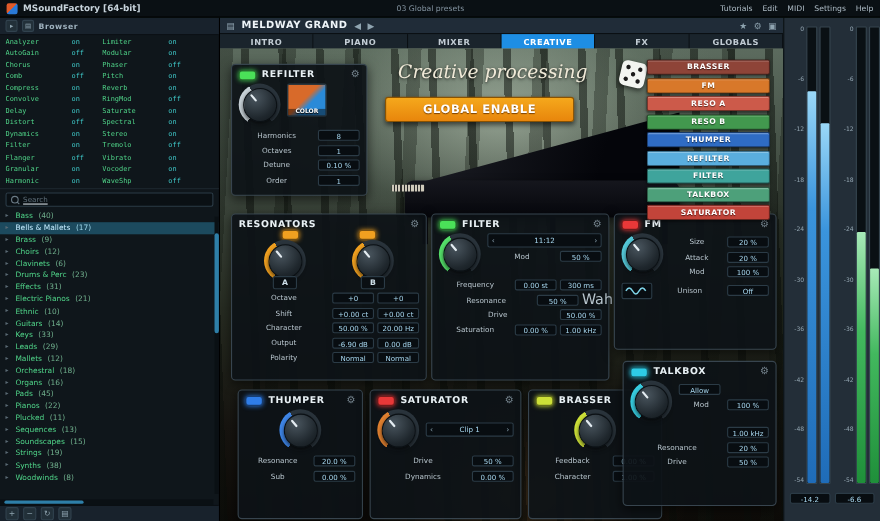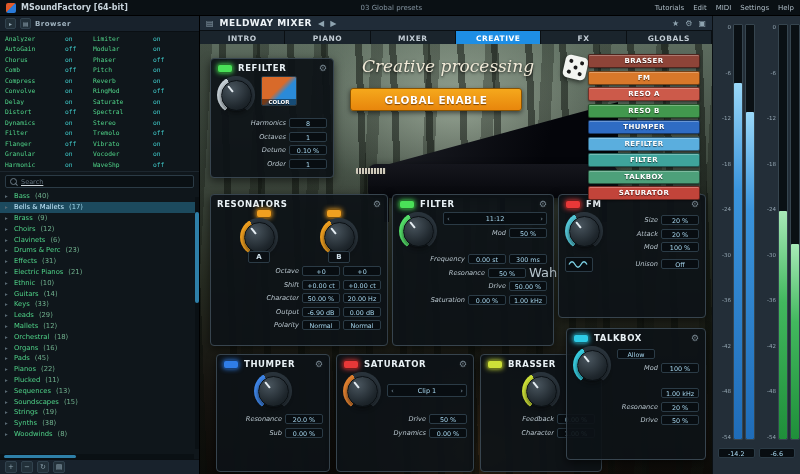--- a/index.html
+++ b/index.html
@@ -67,21 +67,21 @@
   .dice::after{content:"";position:absolute;width:4px;height:4px;border-radius:50%;background:#1a1a1a;left:4px;top:4px;box-shadow:11px 0 0 #1a1a1a,5.5px 5.5px 0 #1a1a1a,0 11px 0 #1a1a1a,11px 11px 0 #1a1a1a;}
   .toggles{position:absolute;left:388px;top:10px;width:112px;z-index:3;}
   .toggle{height:12px;margin-bottom:2.5px;border-radius:2px;display:flex;align-items:center;justify-content:center;font-size:7px;font-weight:bold;color:#fff;text-shadow:0 1px 1px rgba(0,0,0,.55);border:1px solid rgba(0,0,0,.45);box-shadow:0 1px 2px rgba(0,0,0,.4), inset 0 1px 0 rgba(255,255,255,.28);letter-spacing:.4px;}
   
   .panel{position:absolute;background:rgba(13,18,23,.93);border:1px solid #37444e;border-radius:4px;box-shadow:0 3px 10px rgba(0,0,0,.55);z-index:2;box-sizing:border-box;}
   .phead{display:flex;align-items:center;gap:5px;padding:4px 6px 2px;}
   .led{width:14px;height:7px;border-radius:3px;background:var(--c,#4ae058);box-shadow:0 0 5px var(--c,#4ae058);border:1px solid rgba(0,0,0,.5);flex:none;}
   .ptitle{font-size:8.5px;font-weight:bold;color:#e9f1f5;letter-spacing:.6px;flex:1;}
   .gear{color:#76858f;font-size:9px;}
   .prow{display:flex;align-items:center;gap:3px;margin:2.5px 6px;height:11px;}
-  .plabel{font-size:6.6px;color:#b7c4cc;flex:1;text-align:right;overflow:hidden;white-space:nowrap;font-style:italic;}
+  .plabel{font-size:6.6px;color:#b7c4cc;flex:1;text-align:center;overflow:hidden;white-space:nowrap;}
   .vbox{background:#080d11;border:1px solid #2b3b46;border-radius:2px;color:#a8d8f0;font-size:6.4px;padding:0 2px;min-width:38px;text-align:center;height:10px;line-height:10px;box-sizing:border-box;}
   .vbox:empty{display:none;}
   .dd{display:flex;align-items:center;background:#080d11;border:1px solid #2b3b46;border-radius:2px;height:11px;font-size:6.5px;color:#a8d8f0;padding:0 3px;gap:3px;flex:1;}
   .dd .arr{color:#7e93a0;font-size:7px;}
   .dd .ddv{flex:1;text-align:center;}
   .ring{width:38px;height:38px;border-radius:50%;background:conic-gradient(from 215deg, var(--acc,#55c8d8) 0deg 115deg, #2a343c 115deg 290deg, #19212741 290deg 360deg);display:flex;align-items:center;justify-content:center;flex:none;}
   .knob{width:29px;height:29px;border-radius:50%;background:radial-gradient(circle at 35% 28%,#49555e,#1f272d 65%,#11171b);border:1px solid #0b1014;position:relative;box-shadow:0 2px 4px rgba(0,0,0,.6);}
   .knob::after{content:"";position:absolute;left:50%;top:2px;width:2px;height:8px;margin-left:-1px;background:#e4ecf1;border-radius:1px;transform-origin:1px 12.5px;transform:rotate(-40deg);}
   .pbody-flex{display:flex;align-items:flex-start;gap:6px;padding:1px 6px;}
   .pcol{flex:1;}
@@ -326,21 +326,21 @@
         <span class="ficon">+</span>
         <span class="ficon">−</span>
         <span class="ficon">↻</span>
         <span class="ficon">▤</span>
       </div>
   </div>
 
   <div class="main">
     <div class="main-head">
       <span class="mh-icon">▤</span>
-      <span class="mh-title">MELDWAY MIXER</span>
+      <span class="mh-title">MELDWAY GRAND</span>
       <span class="mh-icon">◀</span>
       <span class="mh-icon">▶</span>
       <div class="mh-right">
         <span class="mh-icon">★</span>
         <span class="mh-icon">⚙</span>
         <span class="mh-icon">▣</span>
       </div>
     </div>
     <div class="tabs">
         <div class="tab">INTRO</div>

